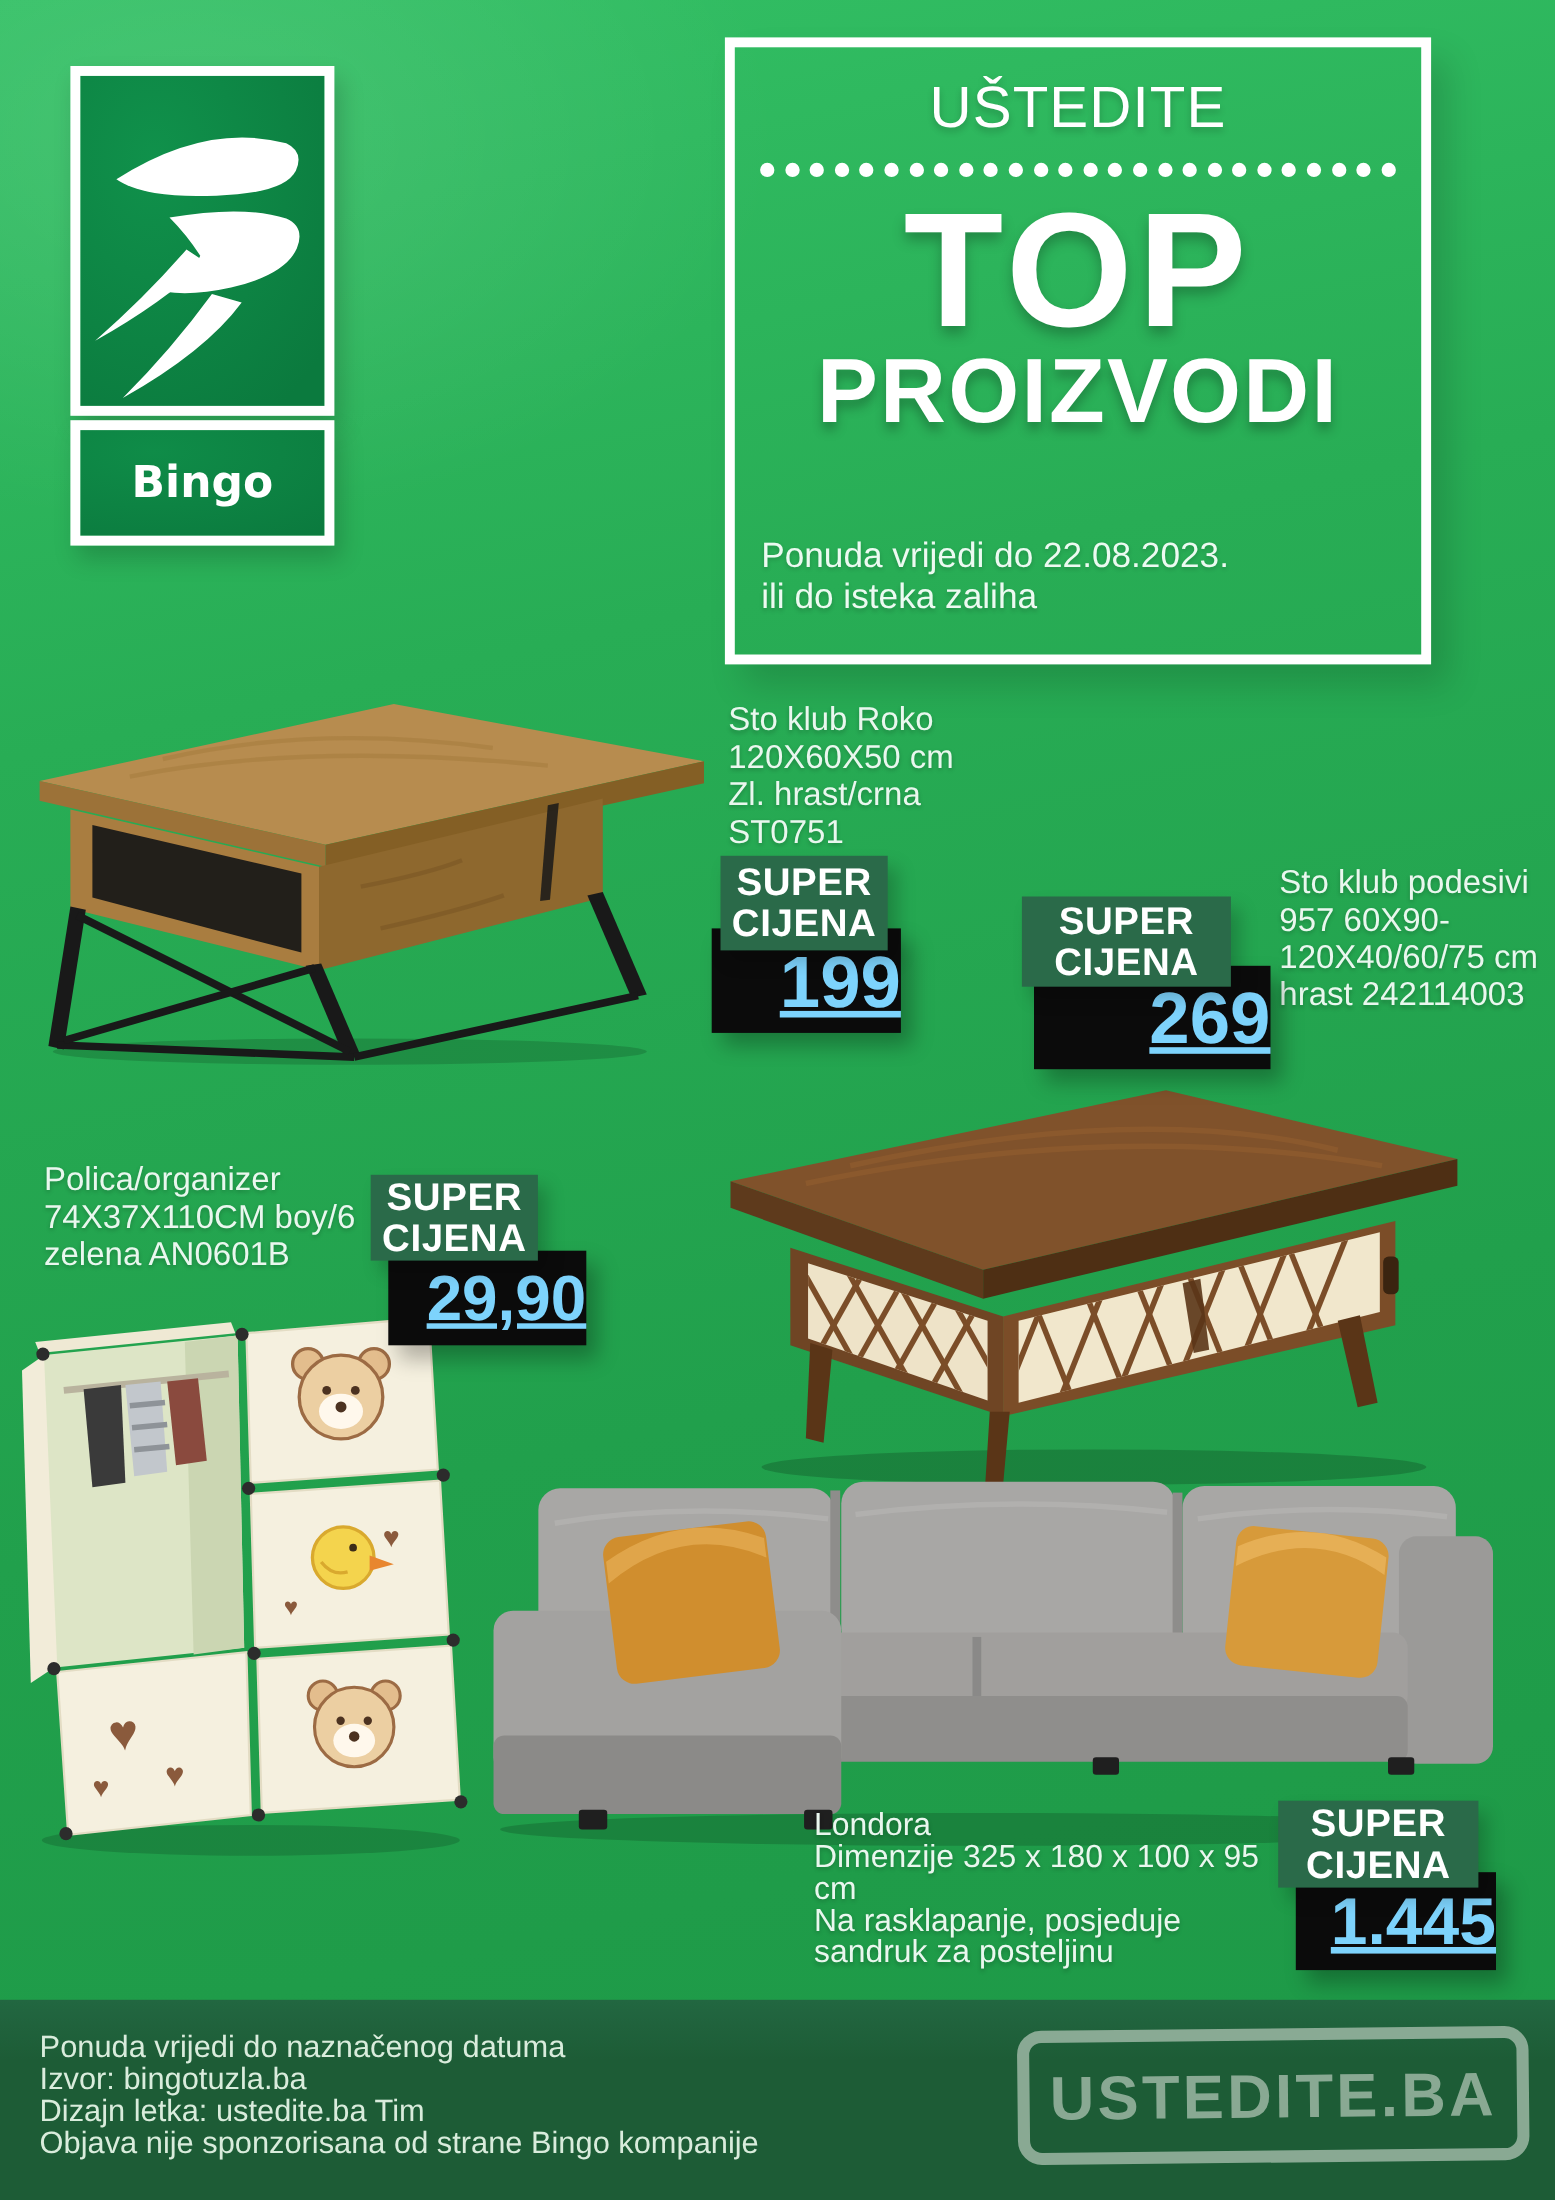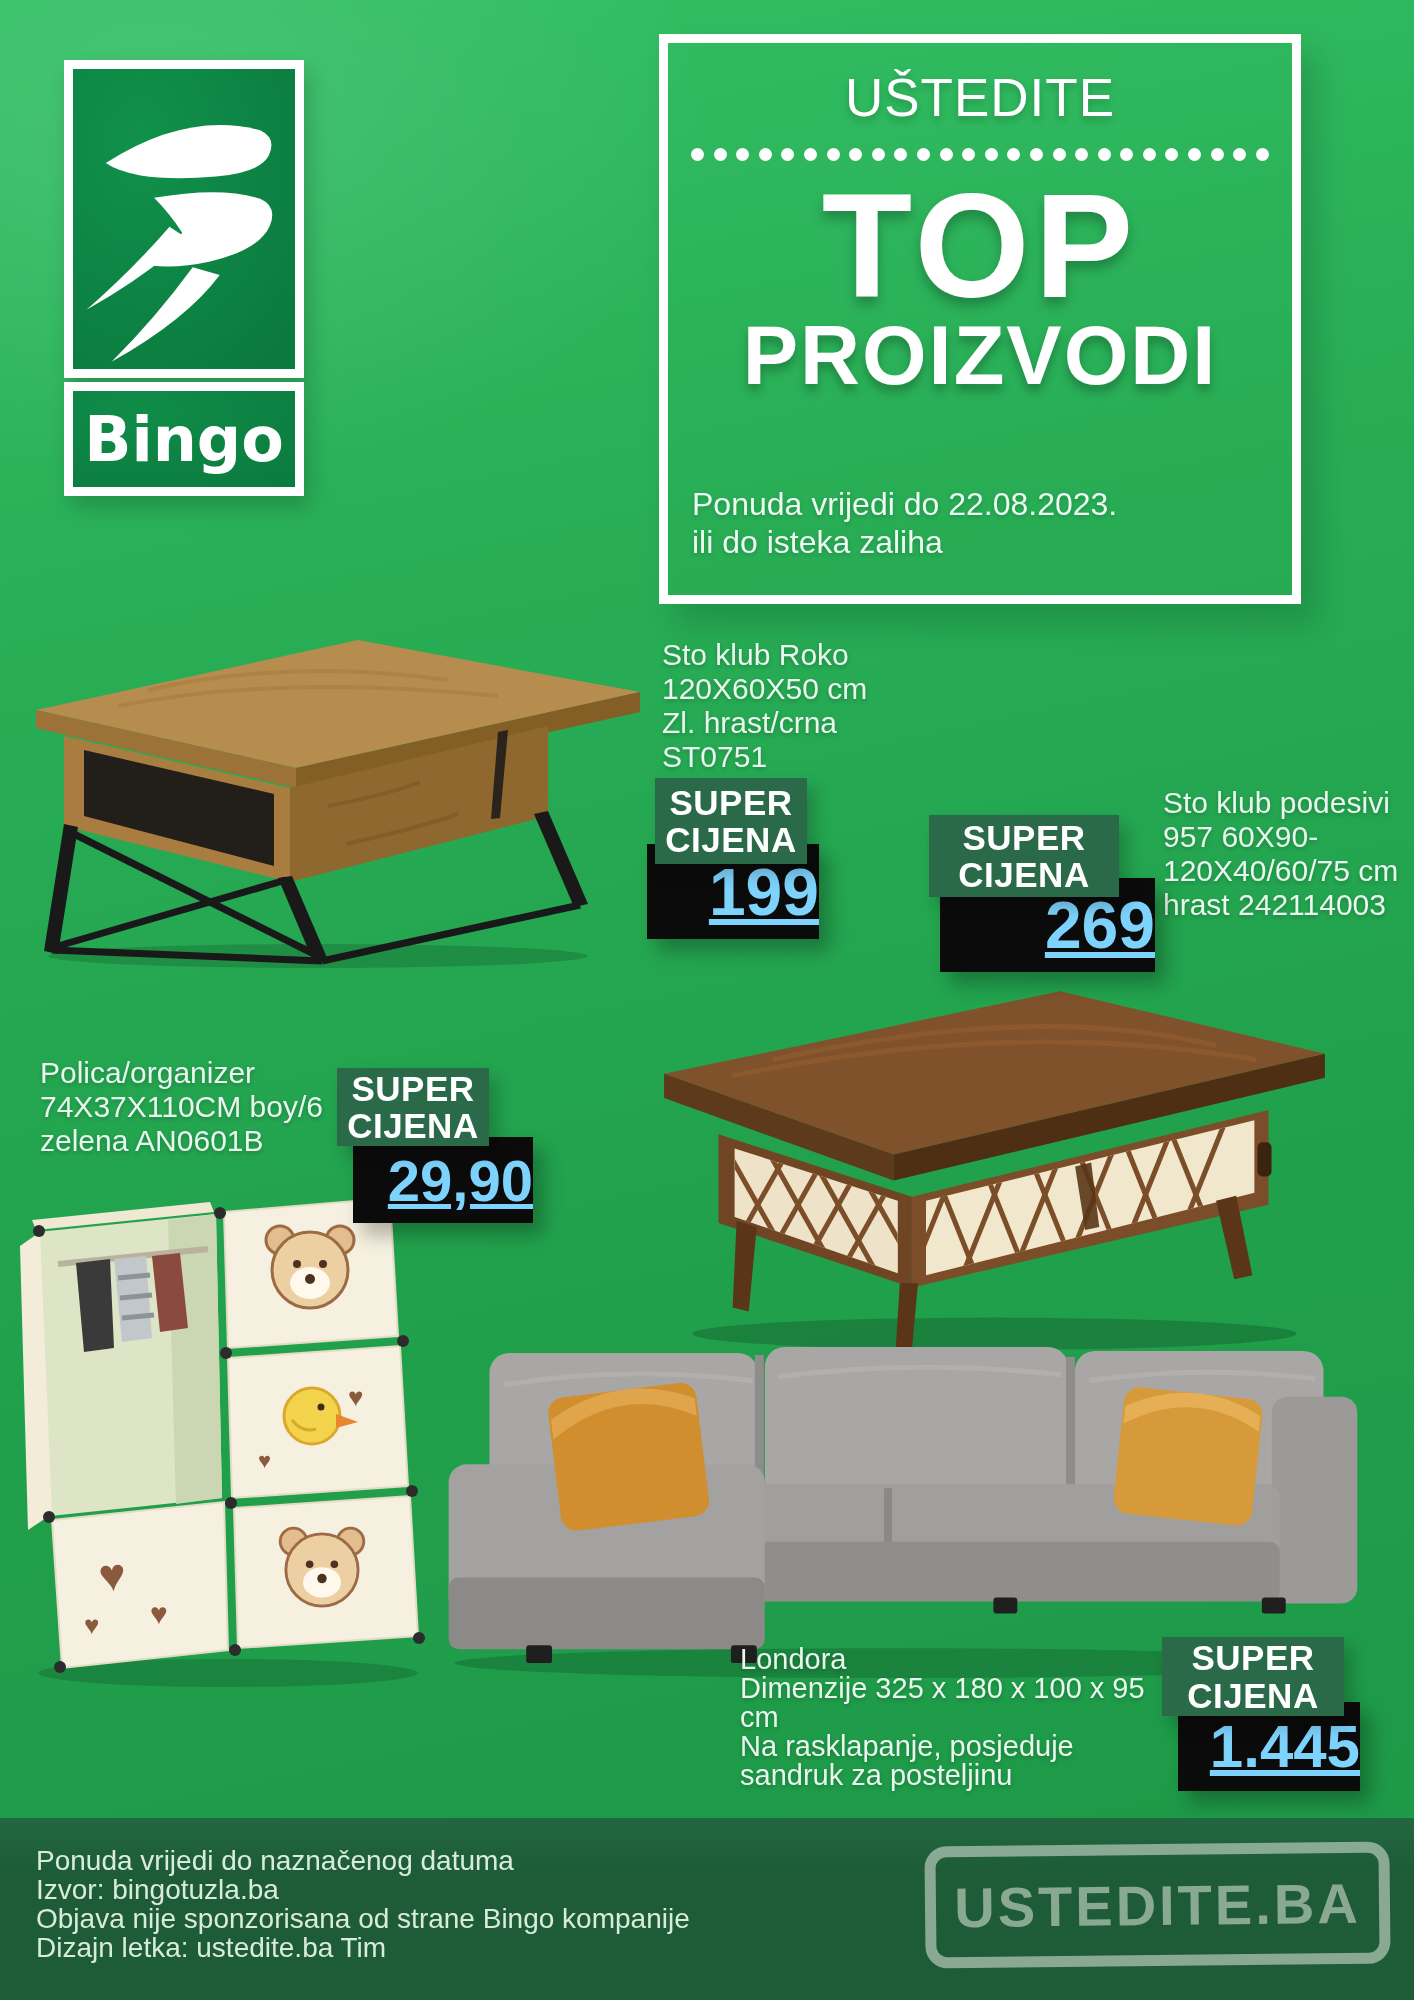--- a/index.html
+++ b/index.html
@@ -17,21 +17,21 @@
   .logo-square{
     height:300px;border:9px solid #fff;
     background:radial-gradient(130% 130% at 30% 25%, #10914b 0%, var(--brand_square,#0b7a3e) 70%);
     box-shadow:6px 12px 20px rgba(0,0,0,0.18);
   }
   .logo-square svg{width:100%;height:100%;display:block;}
   .logo-word{
     margin-top:4px;height:96px;border:9px solid #fff;
     background:radial-gradient(140% 140% at 30% 20%, #0f8c48 0%, var(--brand_square,#0b7a3e) 75%);
     display:flex;align-items:center;justify-content:center;
-    color:#fff;font-weight:bold;font-size:62px;font-family:"DejaVu Sans",sans-serif;
+    color:#fff;font-weight:bold;font-size:40px;font-family:"DejaVu Sans",sans-serif;
     box-shadow:6px 12px 20px rgba(0,0,0,0.18);
   }
   
   .hero{
     position:absolute;left:659px;top:34px;width:642px;height:570px;
     border:9px solid #fff;box-sizing:border-box;
     box-shadow:16px 20px 30px rgba(0,0,0,0.15);
     color:#fff;z-index:3;
   }
   .hero-eyebrow{margin-top:24px;text-align:center;font-size:53px;font-weight:400;letter-spacing:1px;text-shadow:0 4px 7px rgba(0,0,0,0.2);}
@@ -370,21 +370,21 @@
   </div>
   <div class="badge" id="p4-badge">
     <span>SUPER</span>
     <span>CIJENA</span>
   </div>
 
   <div class="footer">
     <div class="footer-lines">
       <div class="footer-line">Ponuda vrijedi do naznačenog datuma</div>
       <div class="footer-line">Izvor: bingotuzla.ba</div>
+      <div class="footer-line">Dizajn letka: ustedite.ba Tim</div>
       <div class="footer-line">Objava nije sponzorisana od strane Bingo kompanije</div>
-      <div class="footer-line">Dizajn letka: ustedite.ba Tim</div>
     </div>
     <div class="stamp">
       <span>USTEDITE.BA</span>
     </div>
   </div>
 
 </div>
 
 </body></html>

